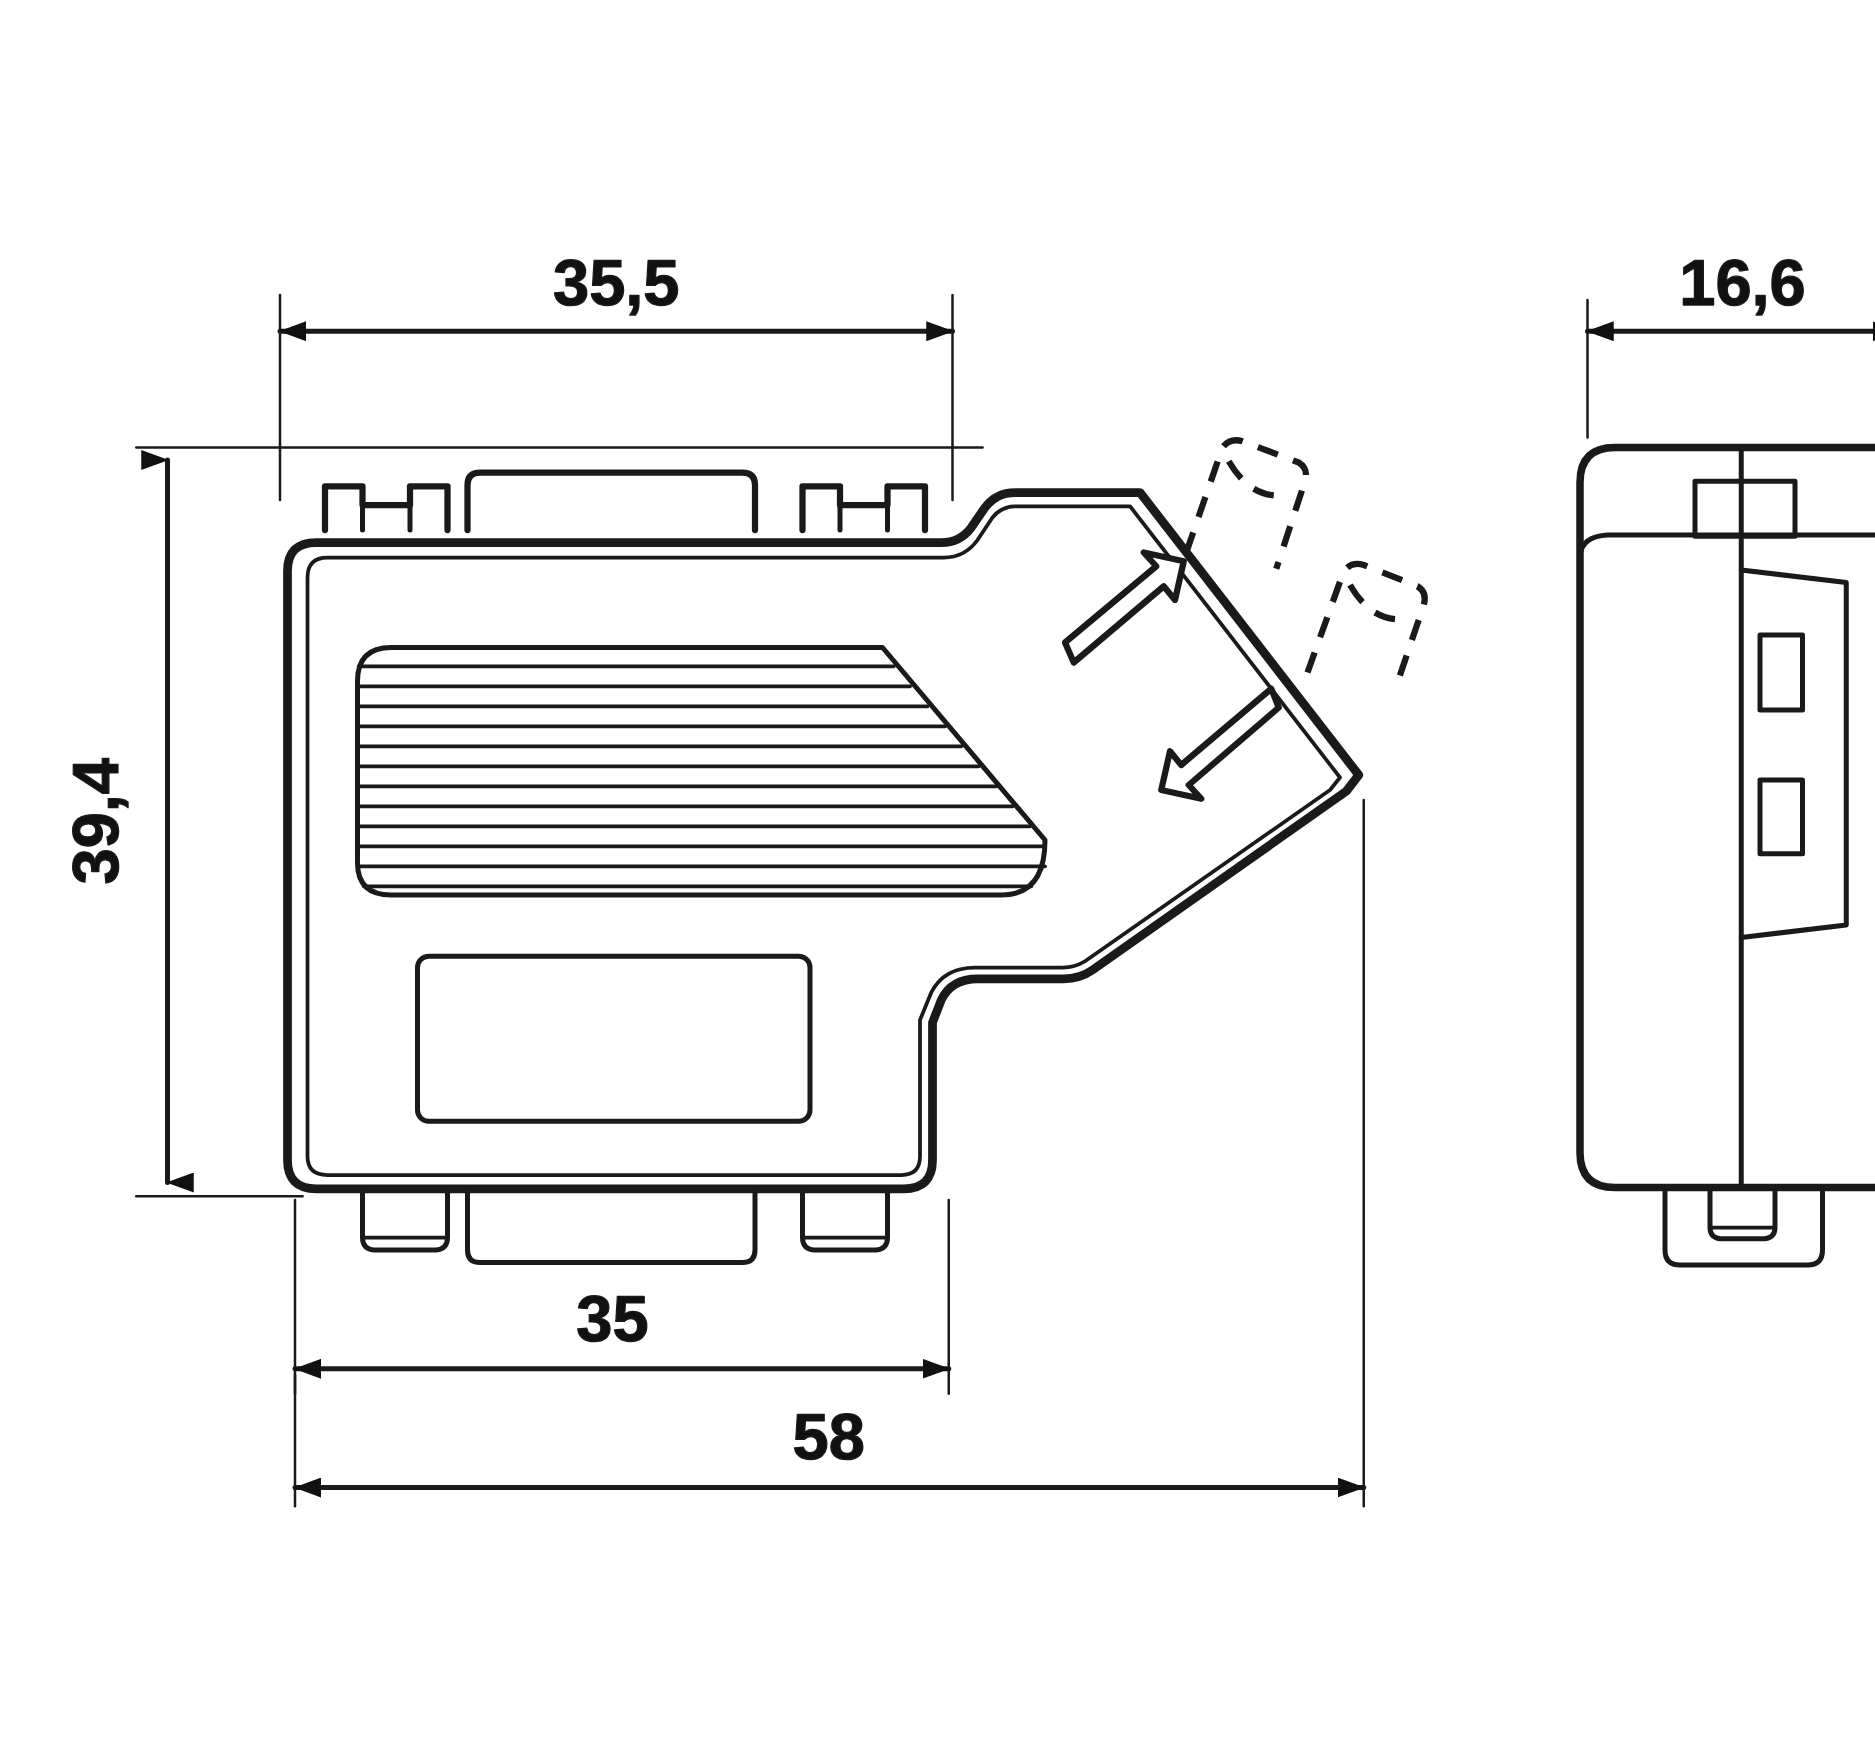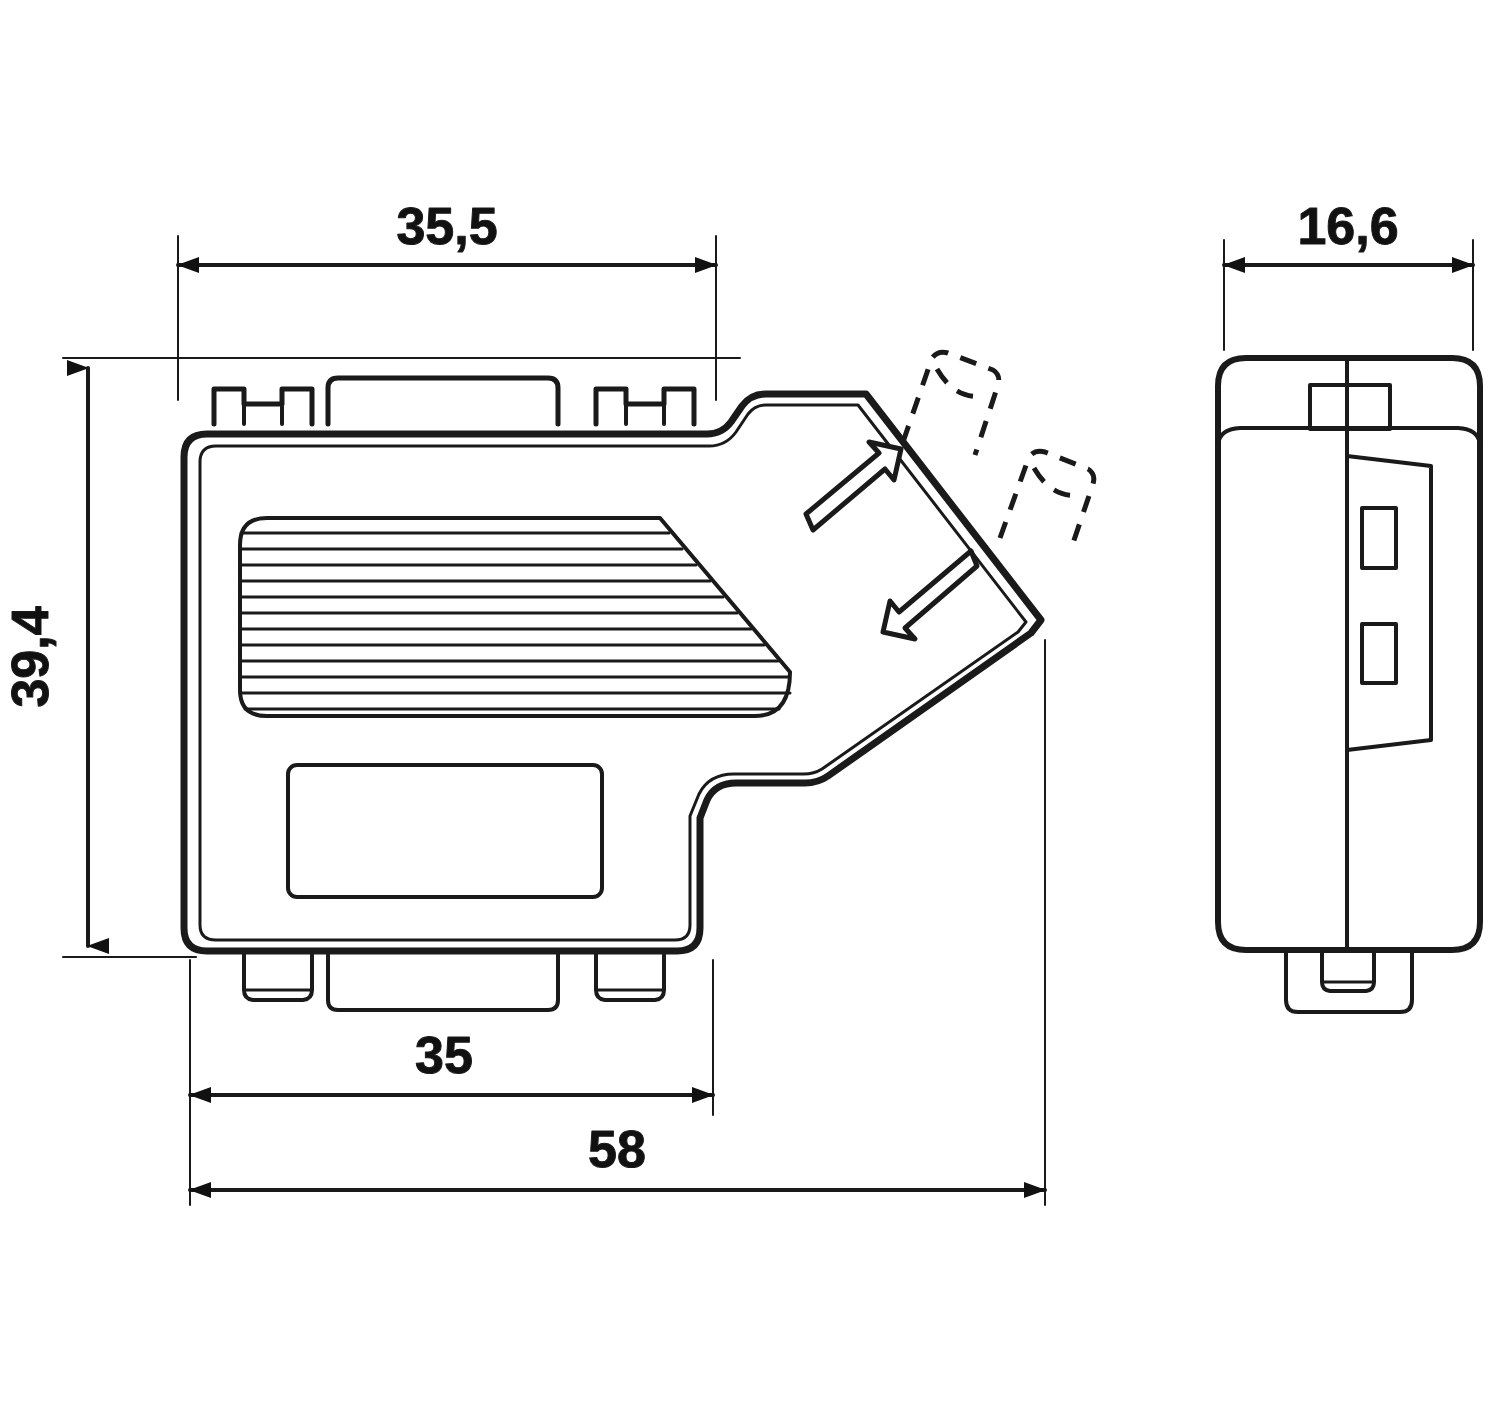--- a/index.html
+++ b/index.html
@@ -1,18 +1,18 @@
 <!DOCTYPE html>
 <html><head>
 <meta charset="utf-8">
 <style>
   html,body{margin:0;padding:0;background:#ffffff;}
   body{width:1500px;height:1406px;position:relative;overflow:hidden;
        font-family:"Liberation Sans", sans-serif;}
-  #sheet{position:absolute;inset:0;}
+  #sheet{position:absolute;inset:0;padding-left:46px;}
   svg{display:block;}
   .dimtext{font-family:"Liberation Sans", sans-serif;font-weight:bold;
            font-size:52px;fill:#111111;}
 </style>
 </head>
 <body>
 
 <div id="sheet">
 <svg width="1500" height="1406" viewBox="0 0 1500 1406">
 

